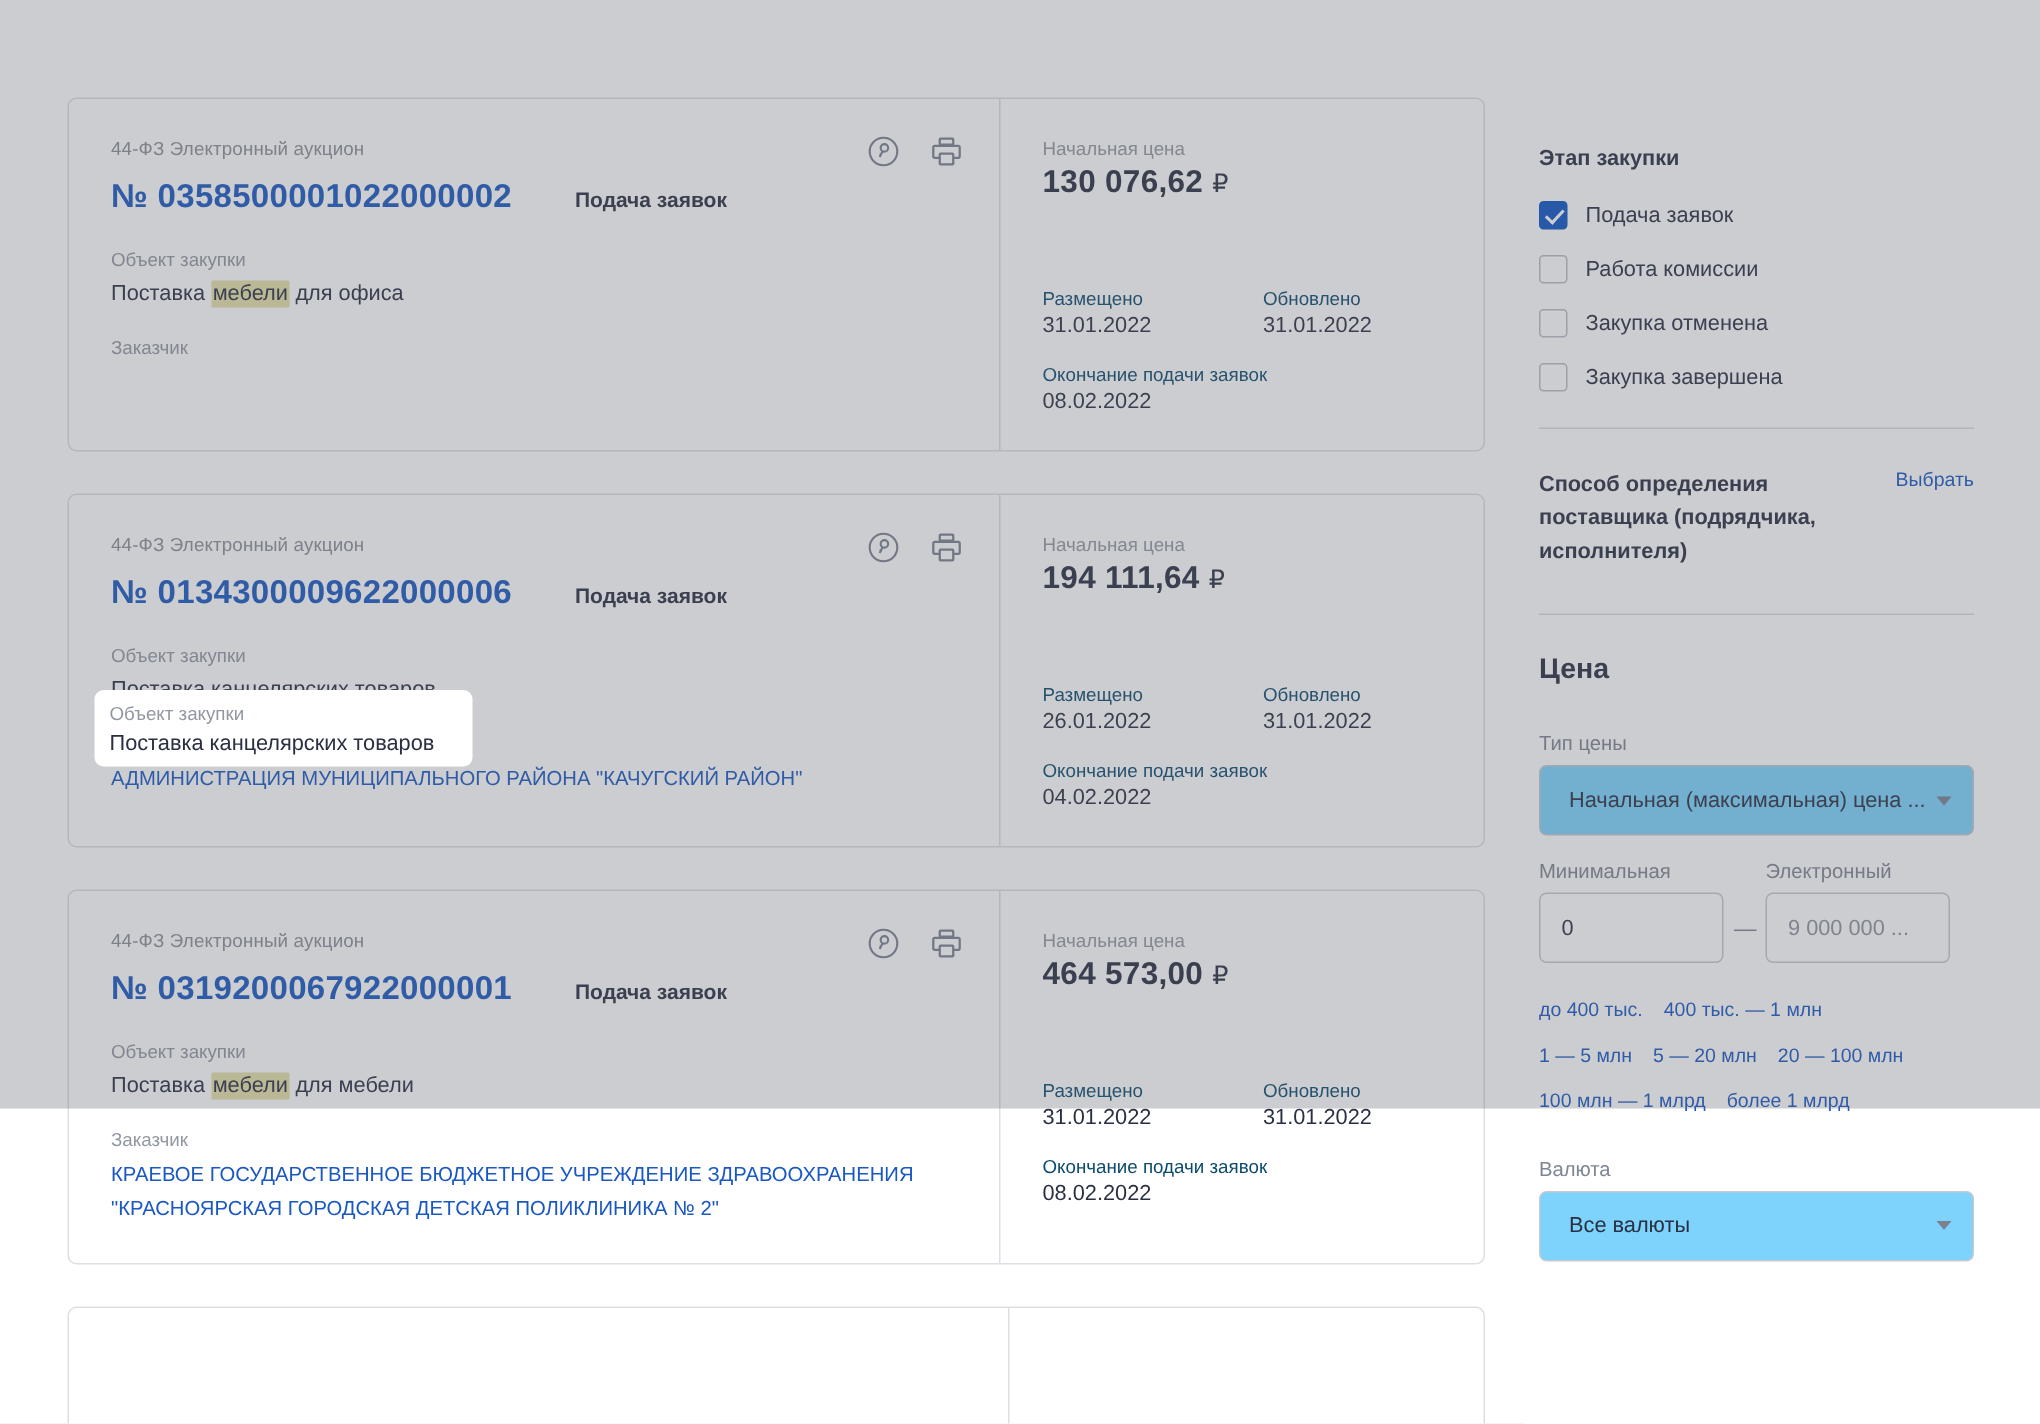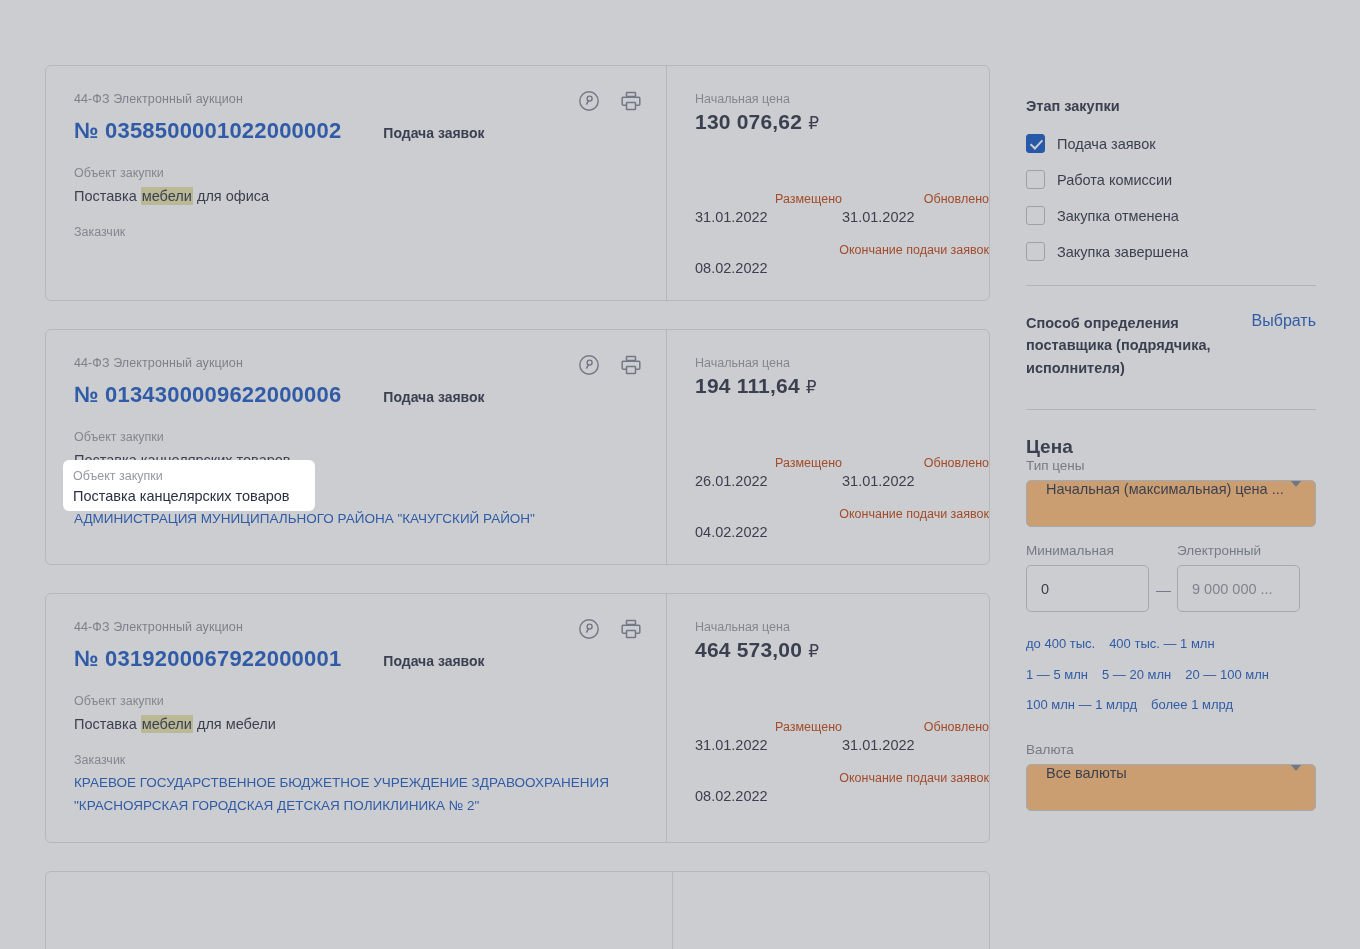--- a/index.html
+++ b/index.html
@@ -8,21 +8,21 @@
     margin: 0; padding: 0;
     width: 1360px; height: 949px;
     overflow: hidden;
     font-family: "Liberation Sans", "DejaVu Sans", sans-serif;
     background: #ffffff;
   }
 
   
   #page {
     position: relative;
-    width: 1360px; height: 949px;
+    width: 1360px; height: 739px;
     background: #ffffff;
     border-radius: 21px;
   }
 
   
   #content {
     position: absolute;
     inset: 0;
     background: #ffffff;
   }
@@ -166,23 +166,22 @@
   }
   .price-value .cur { font-weight: 400; font-size: 17px; }
 
   .dates-row {
     display: flex;
     margin-bottom: 18px;
   }
   .date-col { width: 147px; }
   .date-label {
     font-size: 12.5px;
-    color: #c2410c;
+    color: #0c4a6e;
     margin-bottom: 3px;
-    text-align: right;
   }
   .date-value {
     font-size: 14.5px;
     color: #2a3043;
   }
 
   
   .sidebar {
     position: absolute;
     left: 1026px; top: 0;
@@ -243,48 +242,48 @@
     margin-top: 26px;
   }
   .sb-head-title {
     font-size: 14.5px;
     font-weight: 700;
     color: #2a3043;
     line-height: 1.55;
     max-width: 190px;
   }
   .sb-link {
-    font-size: 16px;
+    font-size: 13px;
     color: #1a58c2;
     cursor: pointer;
     text-decoration: none;
     white-space: nowrap;
     text-align: center;
   }
 
   .sb-group-title {
     font-size: 19px;
     font-weight: 700;
     color: #2a3043;
     margin-top: 26px;
   }
 
   .sb-sublabel {
     font-size: 13.5px;
     color: #7f8693;
-    margin: 0 0 7px 0;
+    margin: 30px 0 7px 0;
   }
 
   .select-box {
     height: 47px;
     border: 1px solid #c5c9d1;
     border-radius: 5px;
-    background: #fdba74;
-    display: flex;
-    align-items: flex-start;
+    background: #7dd3fc;
+    display: flex;
+    align-items: center;
     padding: 0 14px 0 19px;
     cursor: pointer;
     position: relative;
   }
   .select-text {
     font-size: 14.5px;
     color: #2a3043;
     white-space: nowrap;
     overflow: hidden;
     flex: 1;

